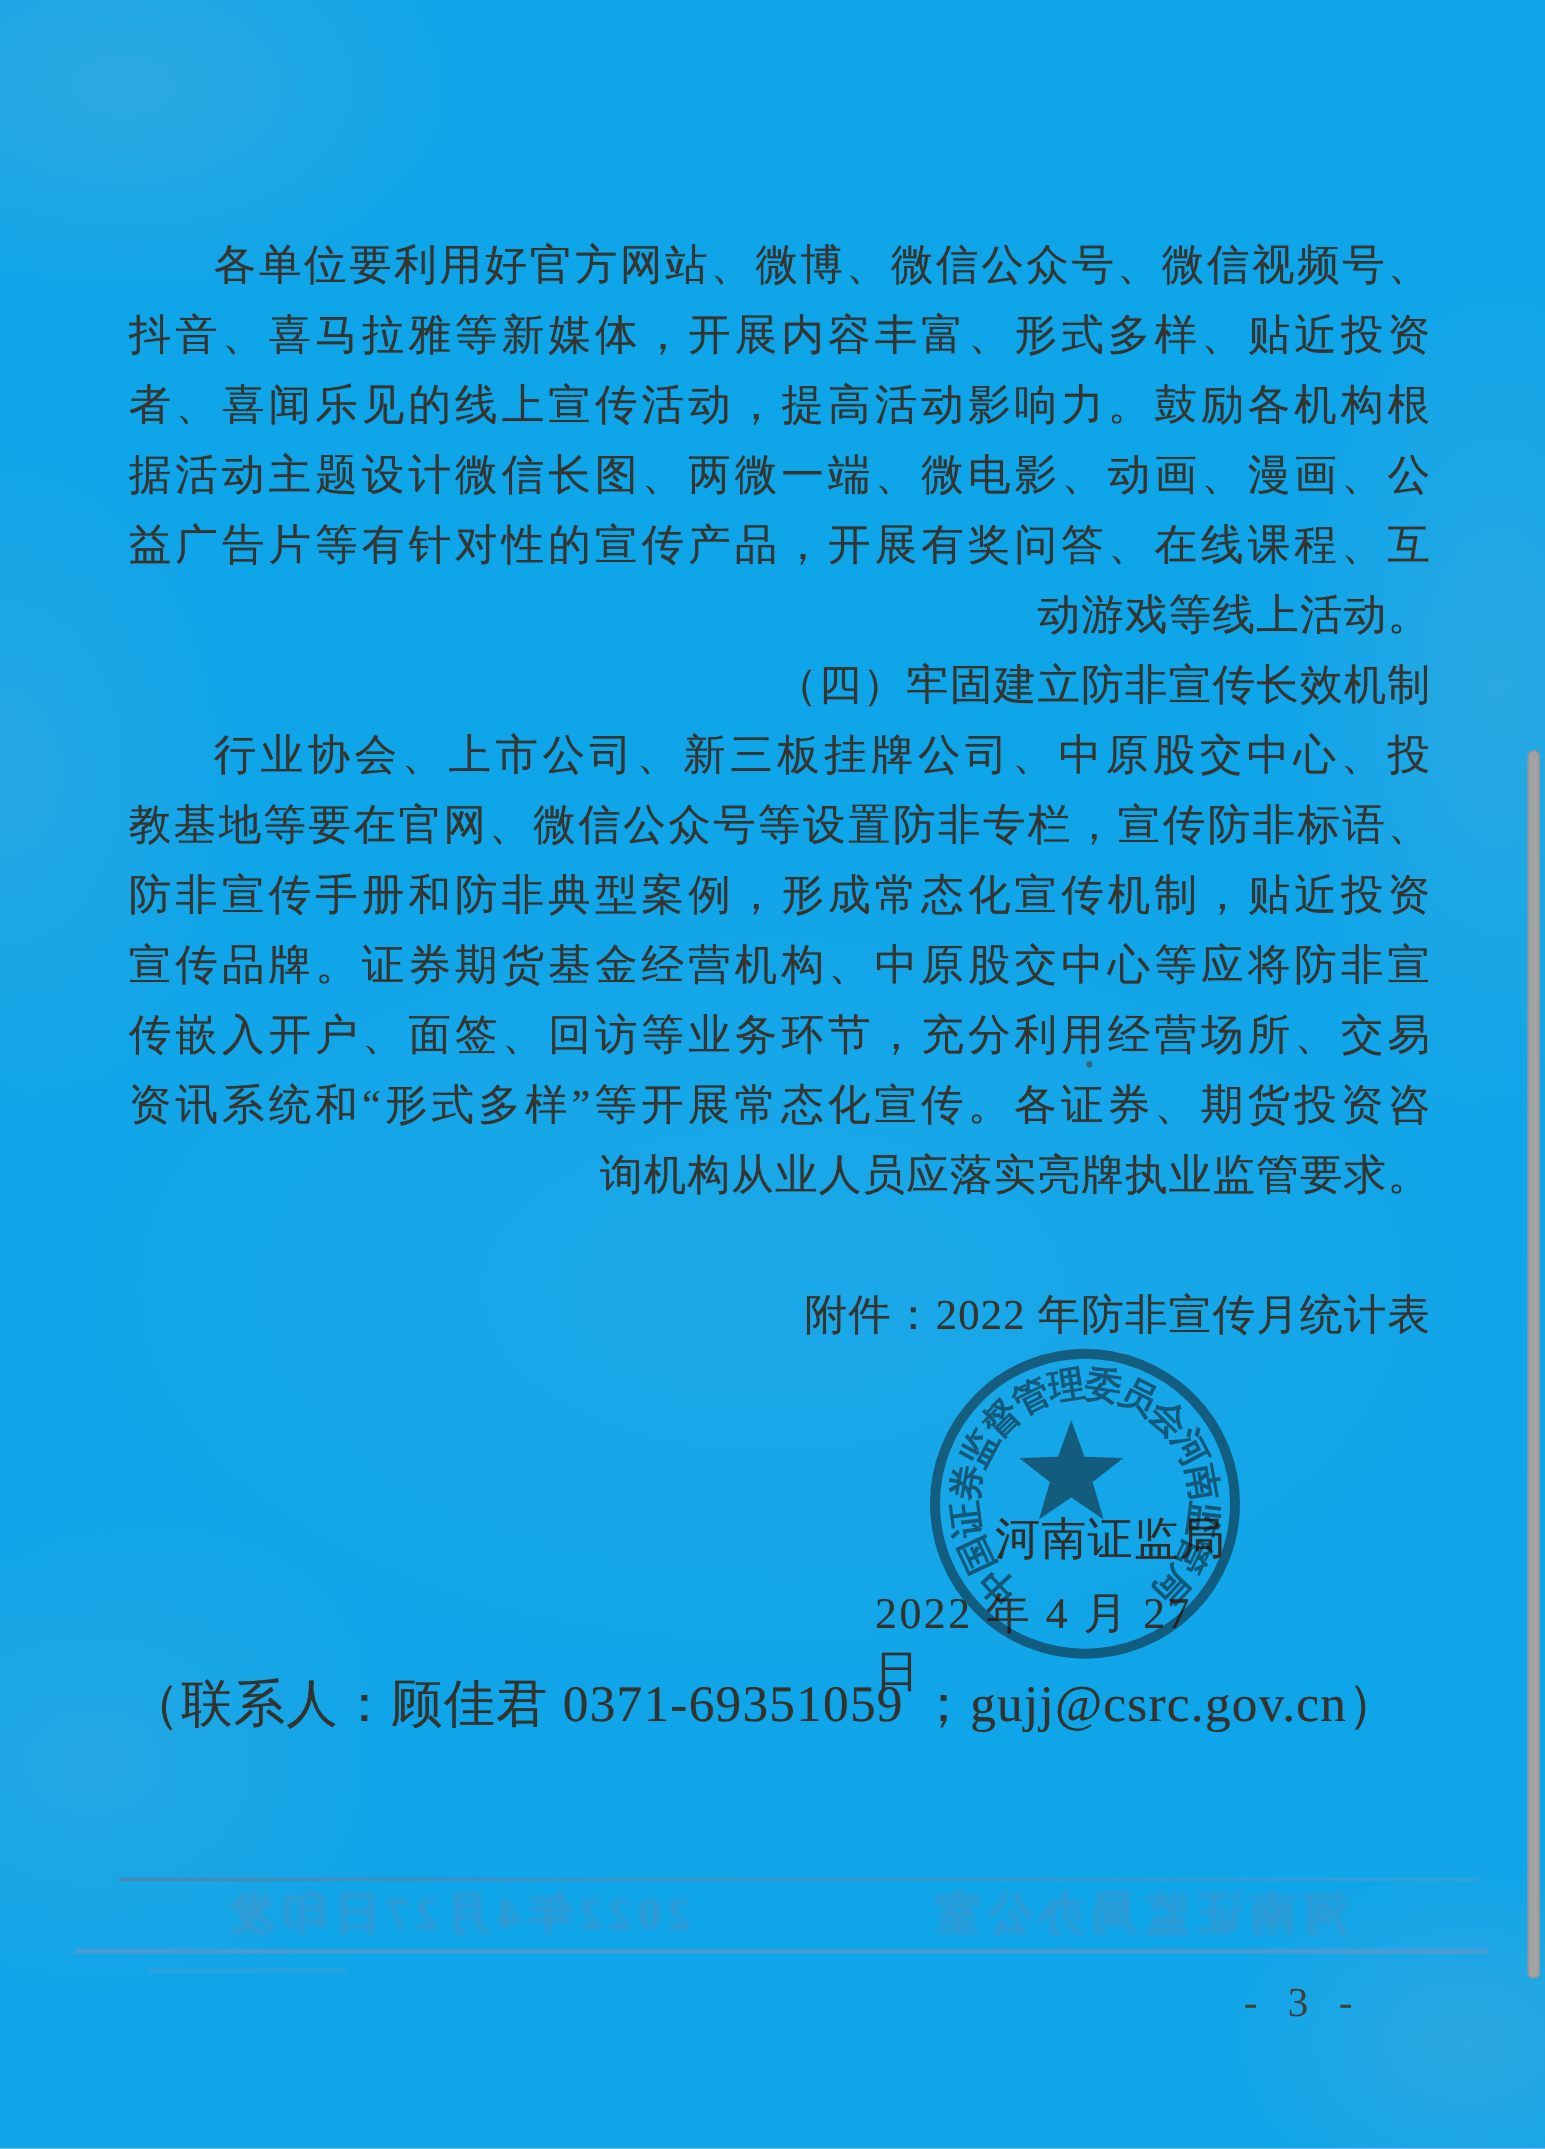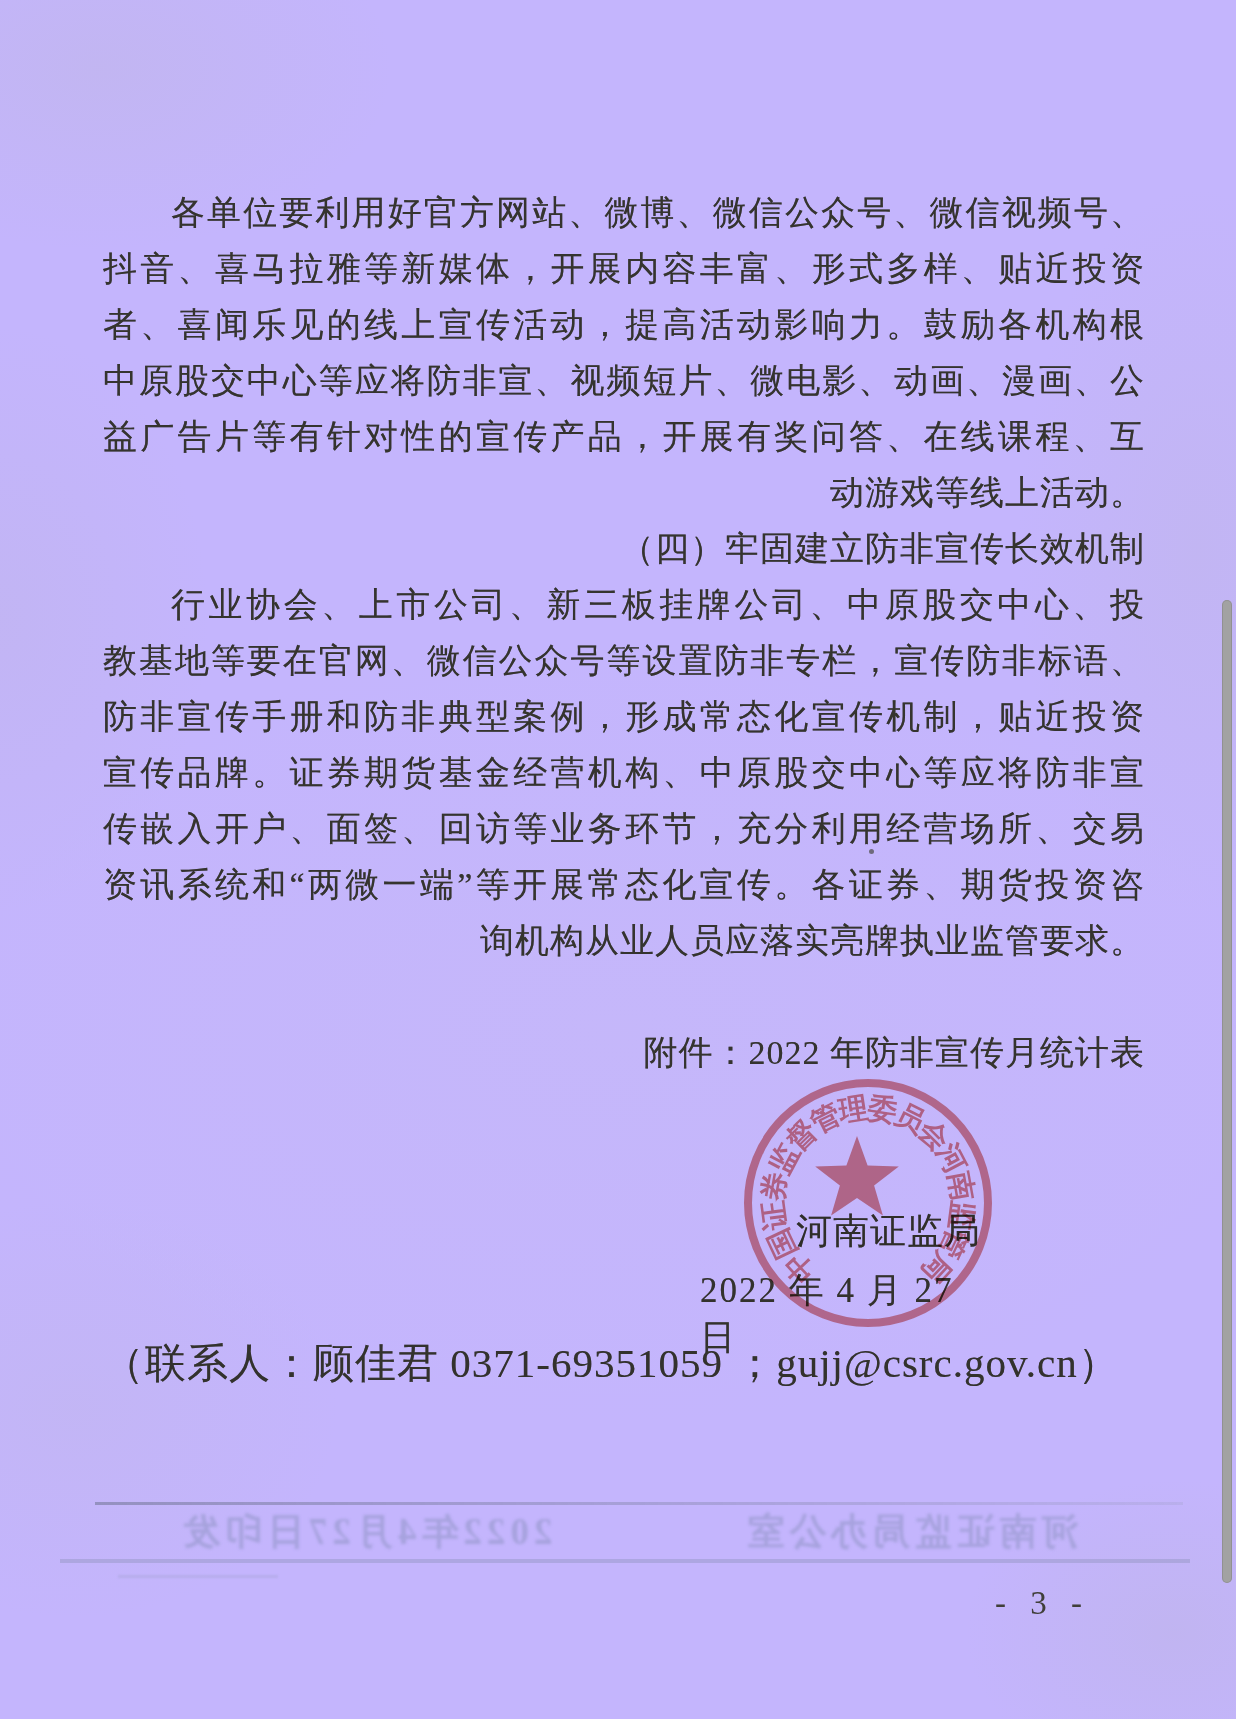--- a/index.html
+++ b/index.html
@@ -1,19 +1,19 @@
 <!DOCTYPE html>
 <html><head>
 <meta charset="utf-8">
 <style>
   html,body{margin:0;padding:0;background:#e9e8e5;}
   .page{
     position:relative;
     width:1236px;height:1719px;
-    background:#c4b5fd;
+    background:#0ea5e9;
     overflow:hidden;
     font-family:"Liberation Serif","DejaVu Serif",serif;
   }
   
   .scan-noise{
     position:absolute;inset:0;pointer-events:none;
     background:
       radial-gradient(420px 260px at 8% 4%,  rgba(185,185,190,.18), transparent 70%),
       radial-gradient(300px 420px at 0% 36%, rgba(180,180,188,.14), transparent 70%),
       radial-gradient(260px 520px at 97% 32%,rgba(183,183,190,.16), transparent 70%),
@@ -92,30 +92,30 @@
 </head>
 <body>
 
 <div class="page">
   <div class="scan-noise"></div>
 
   <div class="body-text">
     <div class="line justify indent">各单位要利用好官方网站、微博、微信公众号、微信视频号、</div>
     <div class="line justify">抖音、喜马拉雅等新媒体，开展内容丰富、形式多样、贴近投资</div>
     <div class="line justify">者、喜闻乐见的线上宣传活动，提高活动影响力。鼓励各机构根</div>
-    <div class="line justify">中原股交中心等应将防非宣、视频短片、微电影、动画、漫画、公</div>
+    <div class="line justify">据活动主题设计微信长图、两微一端、微电影、动画、漫画、公</div>
     <div class="line justify">益广告片等有针对性的宣传产品，开展有奖问答、在线课程、互</div>
     <div class="line">动游戏等线上活动。</div>
     <div class="line indent">（四）牢固建立防非宣传长效机制</div>
     <div class="line justify indent">行业协会、上市公司、新三板挂牌公司、中原股交中心、投</div>
     <div class="line justify">教基地等要在官网、微信公众号等设置防非专栏，宣传防非标语、</div>
     <div class="line justify">防非宣传手册和防非典型案例，形成常态化宣传机制，贴近投资</div>
     <div class="line justify">宣传品牌。证券期货基金经营机构、中原股交中心等应将防非宣</div>
     <div class="line justify">传嵌入开户、面签、回访等业务环节，充分利用经营场所、交易</div>
-    <div class="line justify">资讯系统和“两微一端”等开展常态化宣传。各证券、期货投资咨</div>
+    <div class="line justify">资讯系统和“形式多样”等开展常态化宣传。各证券、期货投资咨</div>
     <div class="line">询机构从业人员应落实亮牌执业监管要求。</div>
     <div class="spacer"></div>
     <div class="line indent">附件：2022 年防非宣传月统计表</div>
   </div>
 
   <div class="stray-dot"></div>
 
   <div class="issuer">河南证监局</div>
   <div class="issue-date">2022 年 4 月 27 日</div>
   <div class="contact">（联系人：顾佳君  0371-69351059 ；gujj@csrc.gov.cn）</div>

